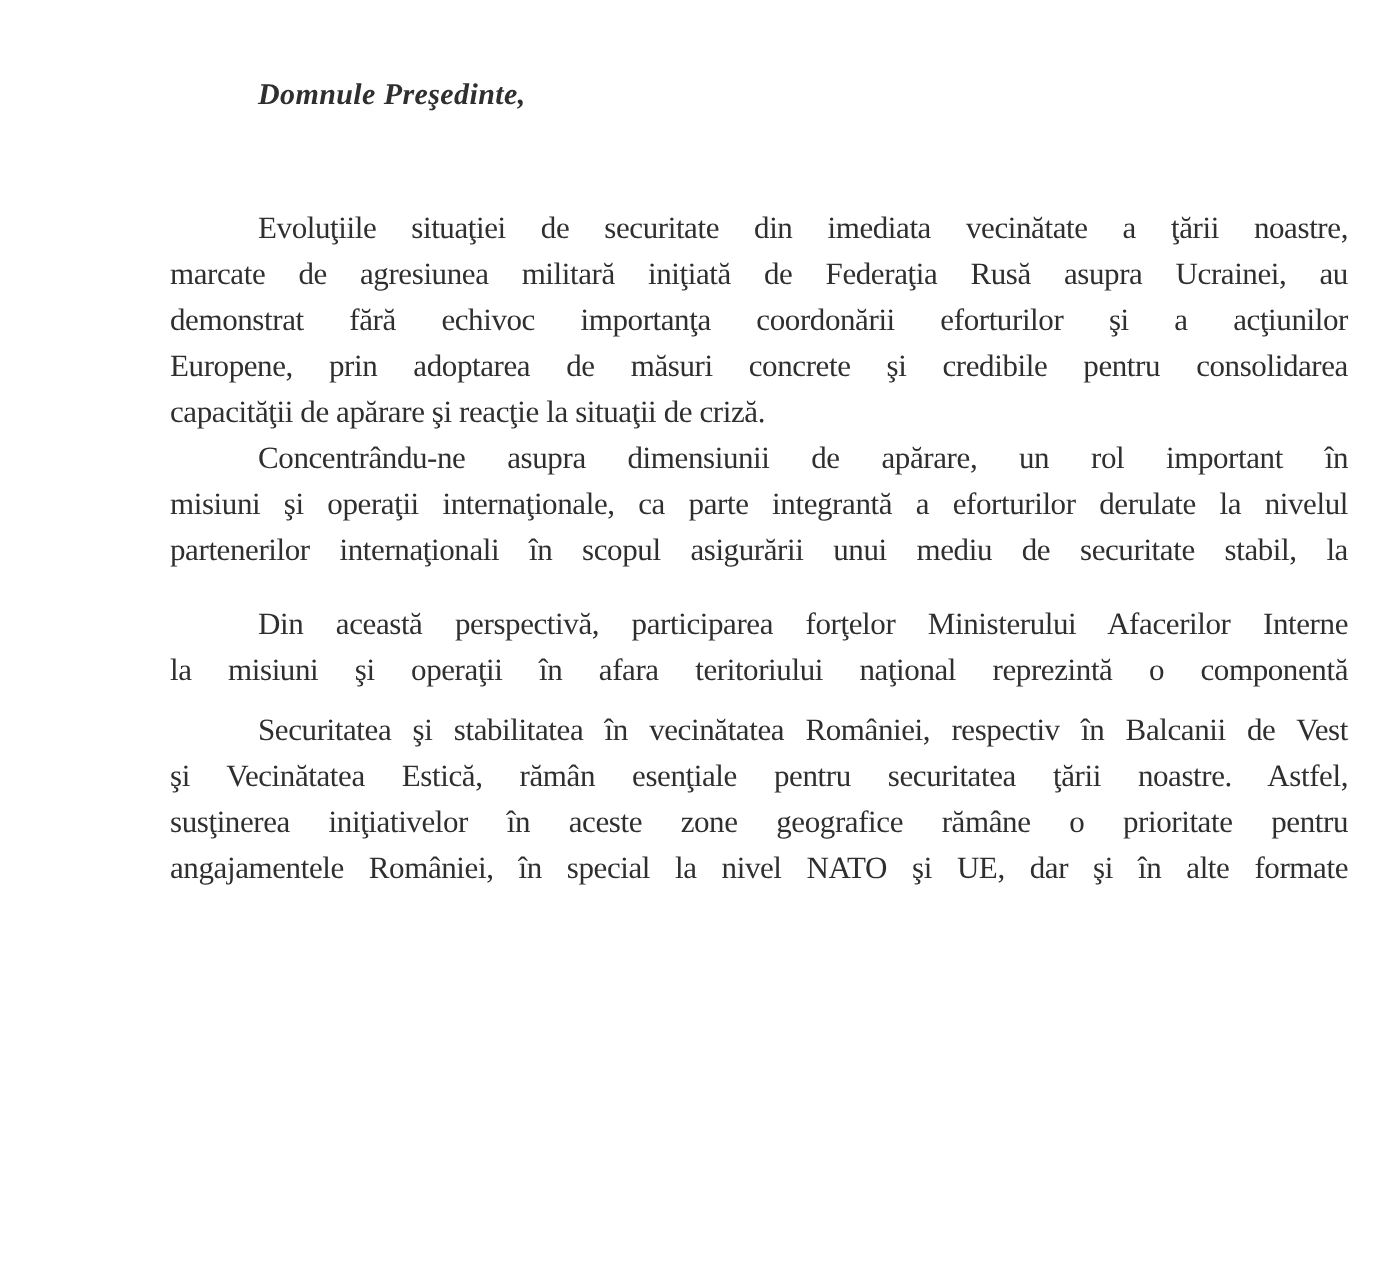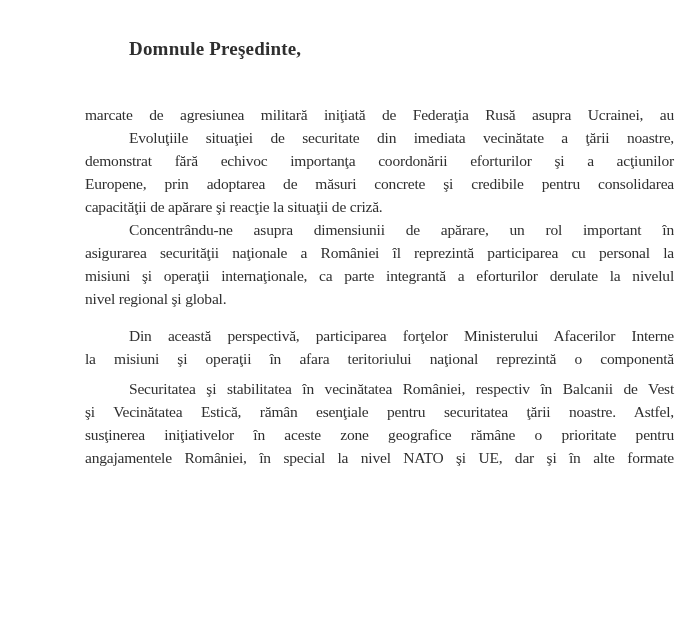--- a/index.html
+++ b/index.html
@@ -18,23 +18,24 @@
     height: 640px;
     background: var(--paper);
     font-family: "Liberation Serif", "DejaVu Serif", serif;
     color: var(--ink);
     overflow: hidden;
   }
   .salutation {
     position: absolute;
     left: 129px;
     top: 37px;
-    font-size: 19px;
+    font-size: 15px;
     line-height: 23px;
     font-weight: bold;
+    font-style: italic;
     letter-spacing: 0.2px;
   }
   .body-text {
     position: absolute;
     left: 85px;
     top: 103px;
     width: 589px;
     font-size: 15.5px;
     letter-spacing: -0.2px;
   }
@@ -56,32 +57,31 @@
 </head>
 <body>
 
 <div class="page">
 
   <div class="salutation">Domnule Preşedinte,</div>
 
   <div class="body-text">
 
     <div class="para p1">
+      <div class="line first">Evoluţiile situaţiei de securitate din imediata vecinătate a ţării noastre,</div>
       <div class="line">marcate de agresiunea militară iniţiată de Federaţia Rusă asupra Ucrainei, au</div>
-      <div class="line first">Evoluţiile situaţiei de securitate din imediata vecinătate a ţării noastre,</div>
       <div class="line">demonstrat fără echivoc importanţa coordonării eforturilor şi a acţiunilor</div>
       <div class="line">Europene, prin adoptarea de măsuri concrete şi credibile pentru consolidarea</div>
       <div class="line last">capacităţii de apărare şi reacţie la situaţii de criză.</div>
     </div>
 
     <div class="para p2">
       <div class="line first">Concentrându-ne asupra dimensiunii de apărare, un rol important în</div>
-      <div class="line">asigurarea securităţii naţionale a României îl reprezintă participarea cu personal la</div>
       <div class="line">misiuni şi operaţii internaţionale, ca parte integrantă a eforturilor derulate la nivelul</div>
-      <div class="line last">nivel regional şi global.</div>
+      <div class="line">partenerilor internaţionali în scopul asigurării unui mediu de securitate stabil, la</div>
     </div>
 
     <div class="para p3">
       <div class="line first">Din această perspectivă, participarea forţelor Ministerului Afacerilor Interne</div>
       <div class="line">la misiuni şi operaţii în afara teritoriului naţional reprezintă o componentă</div>
     </div>
 
     <div class="para p4">
       <div class="line first">Securitatea şi stabilitatea în vecinătatea României, respectiv în Balcanii de Vest</div>
       <div class="line">şi Vecinătatea Estică, rămân esenţiale pentru securitatea ţării noastre. Astfel,</div>

